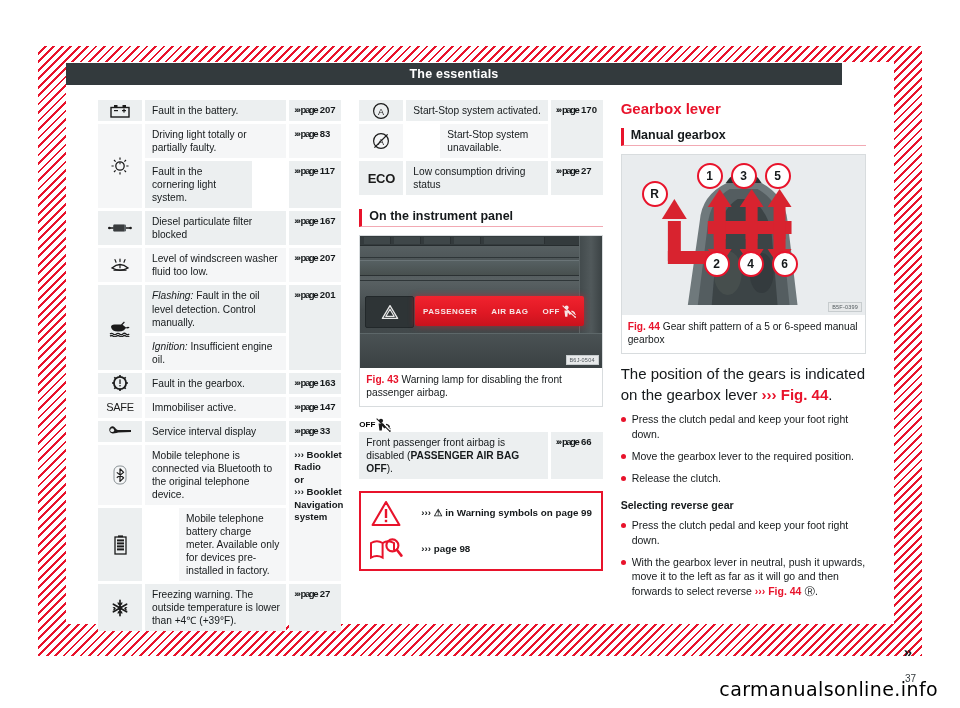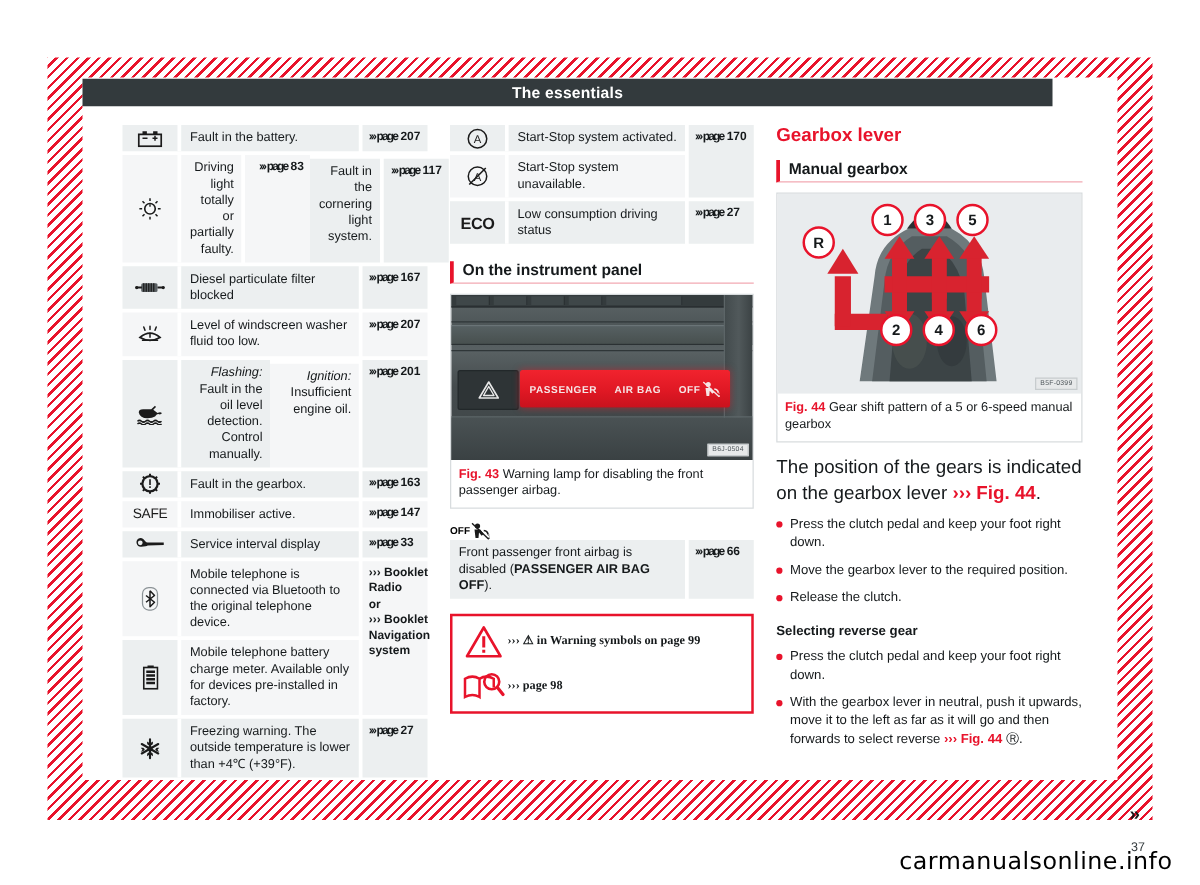--- a/index.html
+++ b/index.html
@@ -50,41 +50,41 @@
   .symtable .grp{display:flex;margin-bottom:3px;}
   .symtable .icon-cell{
     width:44px;min-width:44px;
     background:#eceff0;
     display:flex;align-items:center;justify-content:center;
     font-size:15px;color:#1b1b1b;
     border-right:3px solid #fff;
   }
   .symtable .icon-cell.alt{background:#f5f6f7;}
   .rowline{display:flex;}
-  .rowline + .rowline{margin-top:3px;}
+  .rowline + .rowline{margin-top:3px;gap:34px;}
   .desc{
     flex:1;background:#eceff0;padding:4px 6px 4px 7px;
     font-size:10.2px;line-height:1.28;color:#15191b;
     box-sizing:border-box;
   }
   .desc.alt{background:#f5f6f7;}
   .pageref{
     width:52px;min-width:52px;margin-left:3px;
     background:#eceff0;padding:4px 5px;
     font-size:9.6px;font-weight:bold;line-height:1.3;color:#15191b;
     box-sizing:border-box;
   }
   .pageref.alt{background:#f5f6f7;}
   .pageref.spanning{display:flex;align-items:flex-start;}
   .chev{font-weight:bold;letter-spacing:-1.5px;}
   em.ital{font-style:italic;}
 
   
   .grp .rightwrap{flex:1;display:flex;}
-  .grp .descstack{flex:1;display:flex;flex-direction:row;text-align:right;}
+  .grp .descstack{flex:1;display:flex;flex-direction:column;}
   .grp .descstack .desc + .desc{margin-top:3px;}
 
   
   .sec-heading{
     margin:14px 0 8px 0;
     border-left:3px solid #e8132b;
     border-bottom:1.5px solid #f2a9b3;
     padding:0 0 3px 7px;
     font-size:12.5px;font-weight:bold;color:#15191b;
   }
@@ -178,21 +178,21 @@
     border-radius:50%;background:#e8132b;
   }
   .subhead{font-size:10.6px;font-weight:bold;color:#15191b;margin:13px 0 0 0;}
   .red{color:#e8132b;font-weight:bold;}
 
   
   .notebox{
     border:2px solid #e8132b;margin-top:12px;padding:7px 6px;
     display:flex;flex-direction:column;gap:9px;
   }
-  .noterow{display:flex;align-items:center;gap:0;font-family:Liberation Serif, serif;}
+  .noterow{display:flex;align-items:center;gap:16px;}
   .noterow .ic{width:38px;min-width:38px;display:flex;align-items:center;justify-content:center;}
   .noterow .tx{font-size:9.8px;font-weight:bold;color:#15191b;line-height:1.3;}
 
   
   #page-num{
     position:absolute;right:44px;bottom:24px;
     font-size:10px;color:#333a3d;z-index:6;margin-top:36px;
   }
   #cont-arrow{
     position:absolute;right:50px;bottom:48px;

